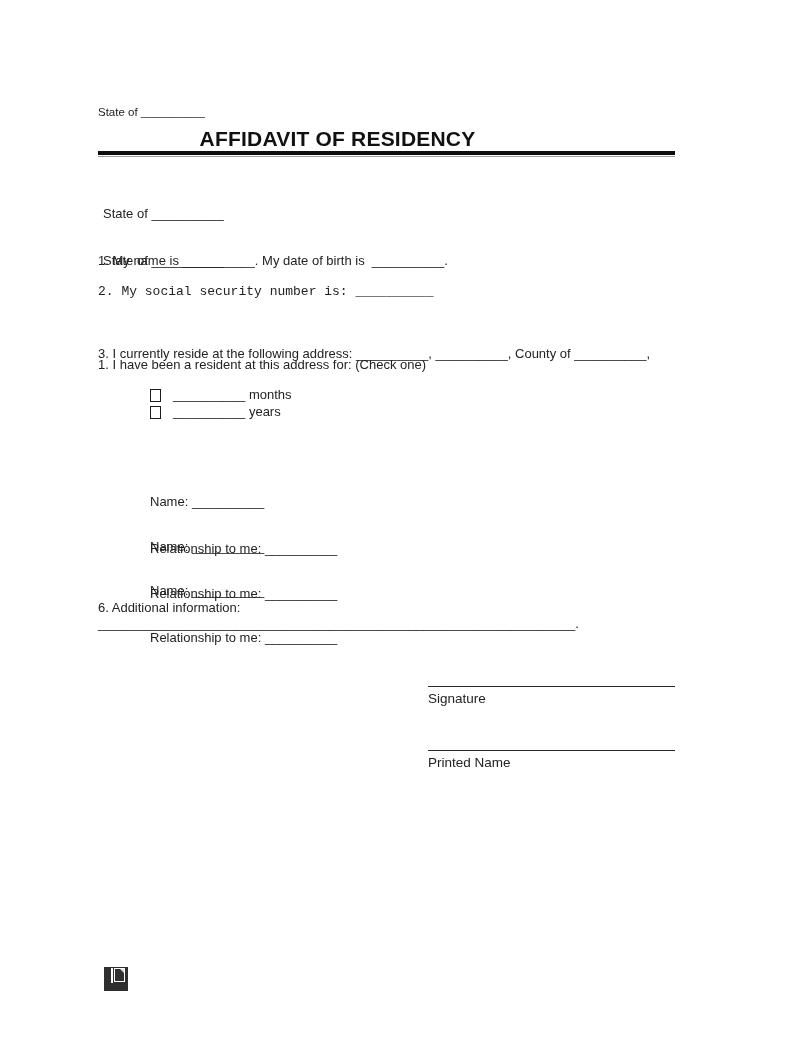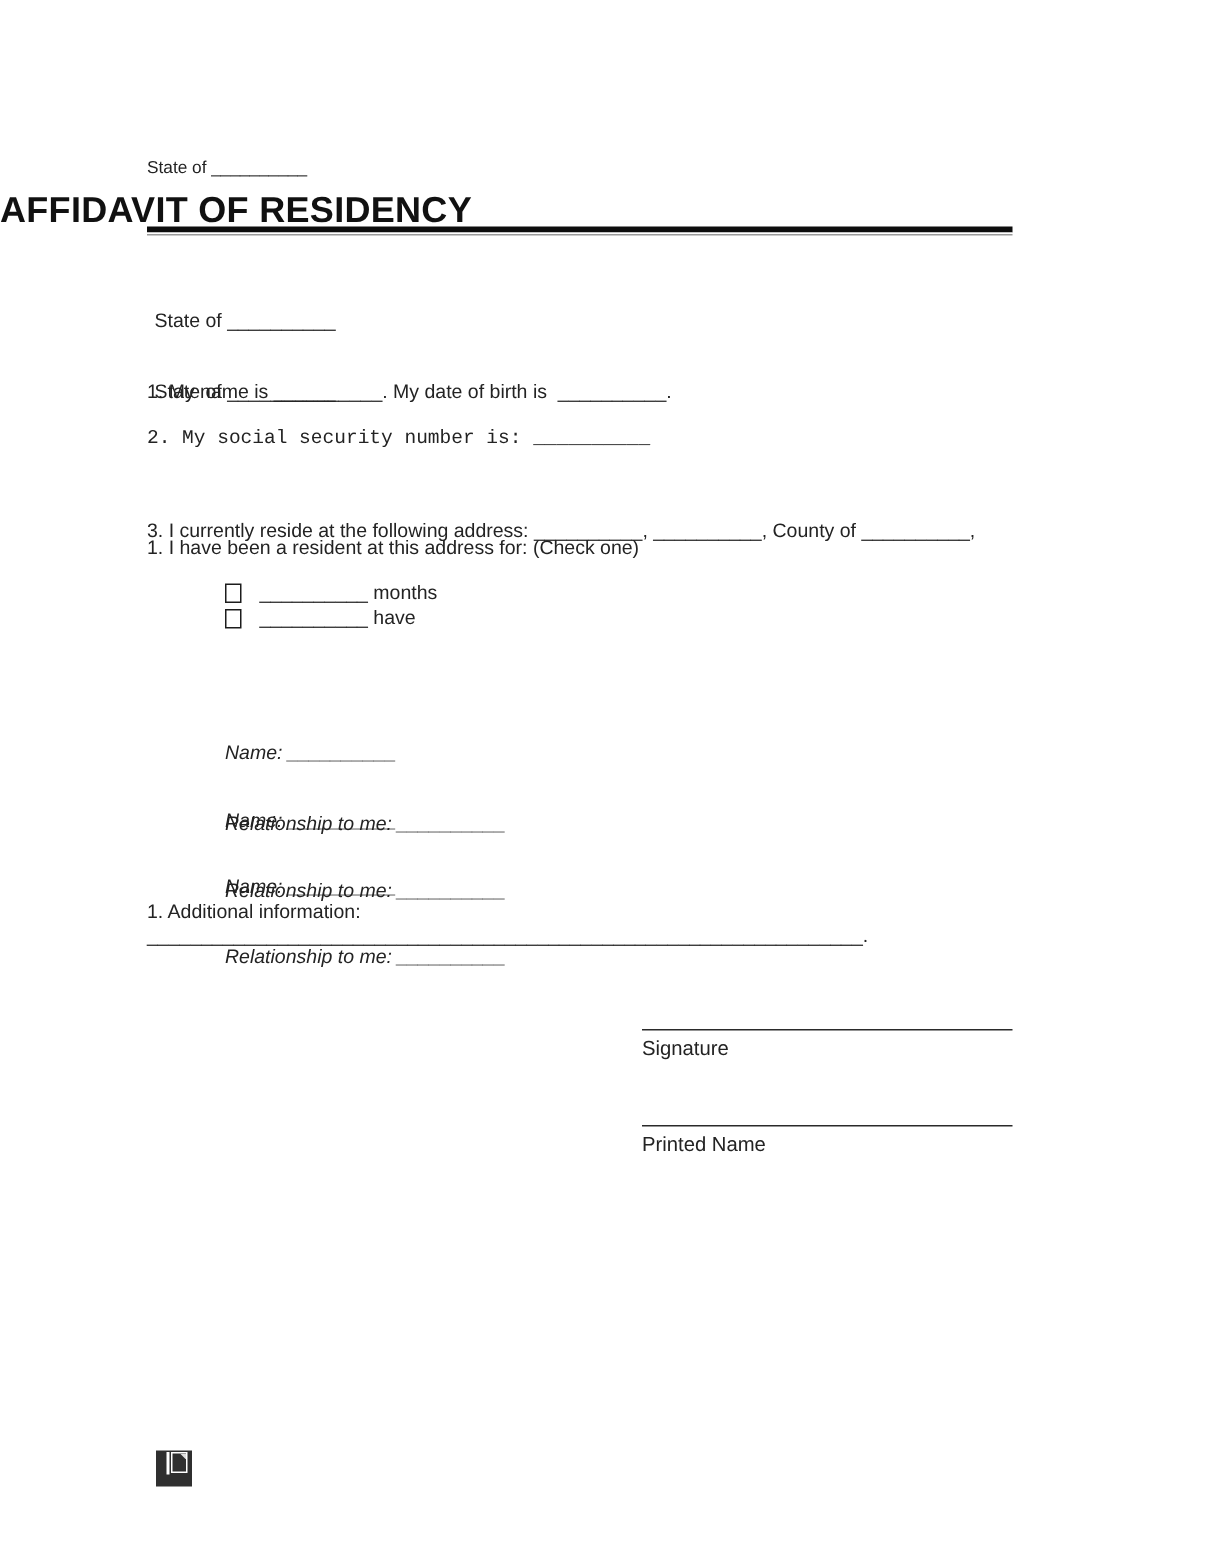--- a/index.html
+++ b/index.html
@@ -22,22 +22,22 @@
     line-height: 16px;
     white-space: pre-wrap;
     color: #232323;
   }
   .small { font-size: 11.5px; }
   .title {
     position: absolute;
     left: 0;
     top: 127px;
     width: 100%;
-    text-align: left;
-    font-size: 24px;
+    text-align: center;
+    font-size: 21px;
     font-weight: 700;
     letter-spacing: 0.2px;
     color: #111111;
   }
   .rule {
     position: absolute;
     left: 98px;
     top: 151px;
     width: 613px;
   }
@@ -54,21 +54,21 @@
     text-align: right;
   }
   .checkbox {
     width: 9px;
     height: 11px;
     border: 1.6px solid #1c1c1c;
     background: #ffffff;
     margin-right: 12px;
     flex: 0 0 auto;
   }
-  .witness { left: 150px; line-height: 15.5px; font-style: italic; }
+  .witness { left: 150px; line-height: 15.5px; }
   .sig-block {
     position: absolute;
     left: 428px;
     width: 280px;
   }
   .sig-line {
     width: 280px;
     height: 0;
     border-top: 1.3px solid #2a2a2a;
   }
@@ -144,38 +144,38 @@
   </div>
 
   <div class="t" style="left:98px; top:357px;">1. I have been a resident at this address for: (Check one)</div>
 
   <div class="check-row" style="top:387px;">
     <div class="checkbox"></div>
     <span class="t" style="position:static;">__________ months</span>
   </div>
   <div class="check-row" style="top:404px;">
     <div class="checkbox"></div>
-    <span class="t" style="position:static;">__________ have</span>
+    <span class="t" style="position:static;">__________ years</span>
   </div>
 
 
   <div class="t witness" style="top:463px;">
     <div>Name: __________</div>
     <div>Relationship to me: __________</div>
   </div>
   <div class="t witness" style="top:508px;">
     <div>Name: __________</div>
     <div>Relationship to me: __________</div>
   </div>
   <div class="t witness" style="top:552px;">
     <div>Name: __________</div>
     <div>Relationship to me: __________</div>
   </div>
 
-  <div class="t" style="left:98px; top:600px; width:615px;">1. Additional information: __________________________________________________________________.</div>
+  <div class="t" style="left:98px; top:600px; width:615px;">6. Additional information: __________________________________________________________________.</div>
 
   <div class="sig-block" style="top:750px;">
     <div class="sig-line"></div>
     <div class="sig-label">Printed Name</div>
   </div>
   <div class="sig-block" style="top:686px;">
     <div class="sig-line"></div>
     <div class="sig-label">Signature</div>
   </div>
 

